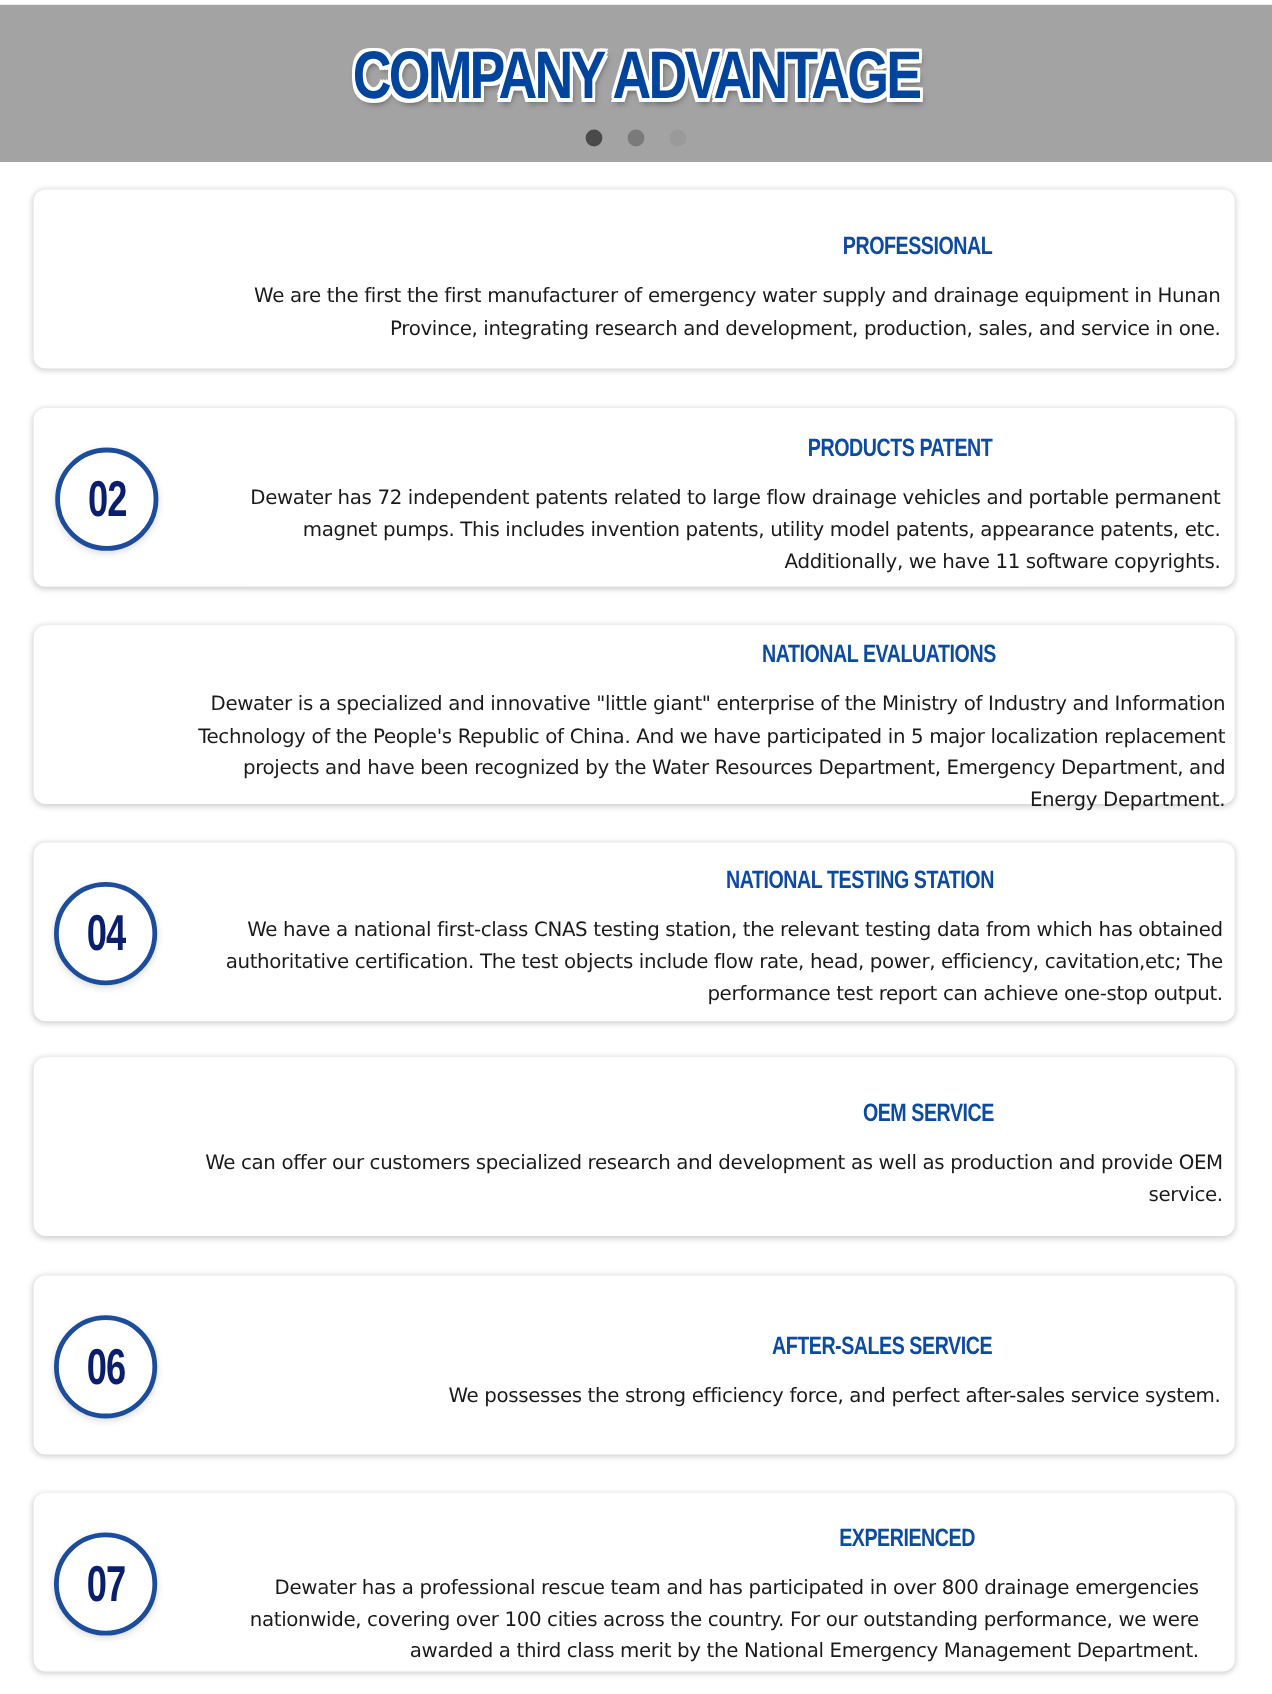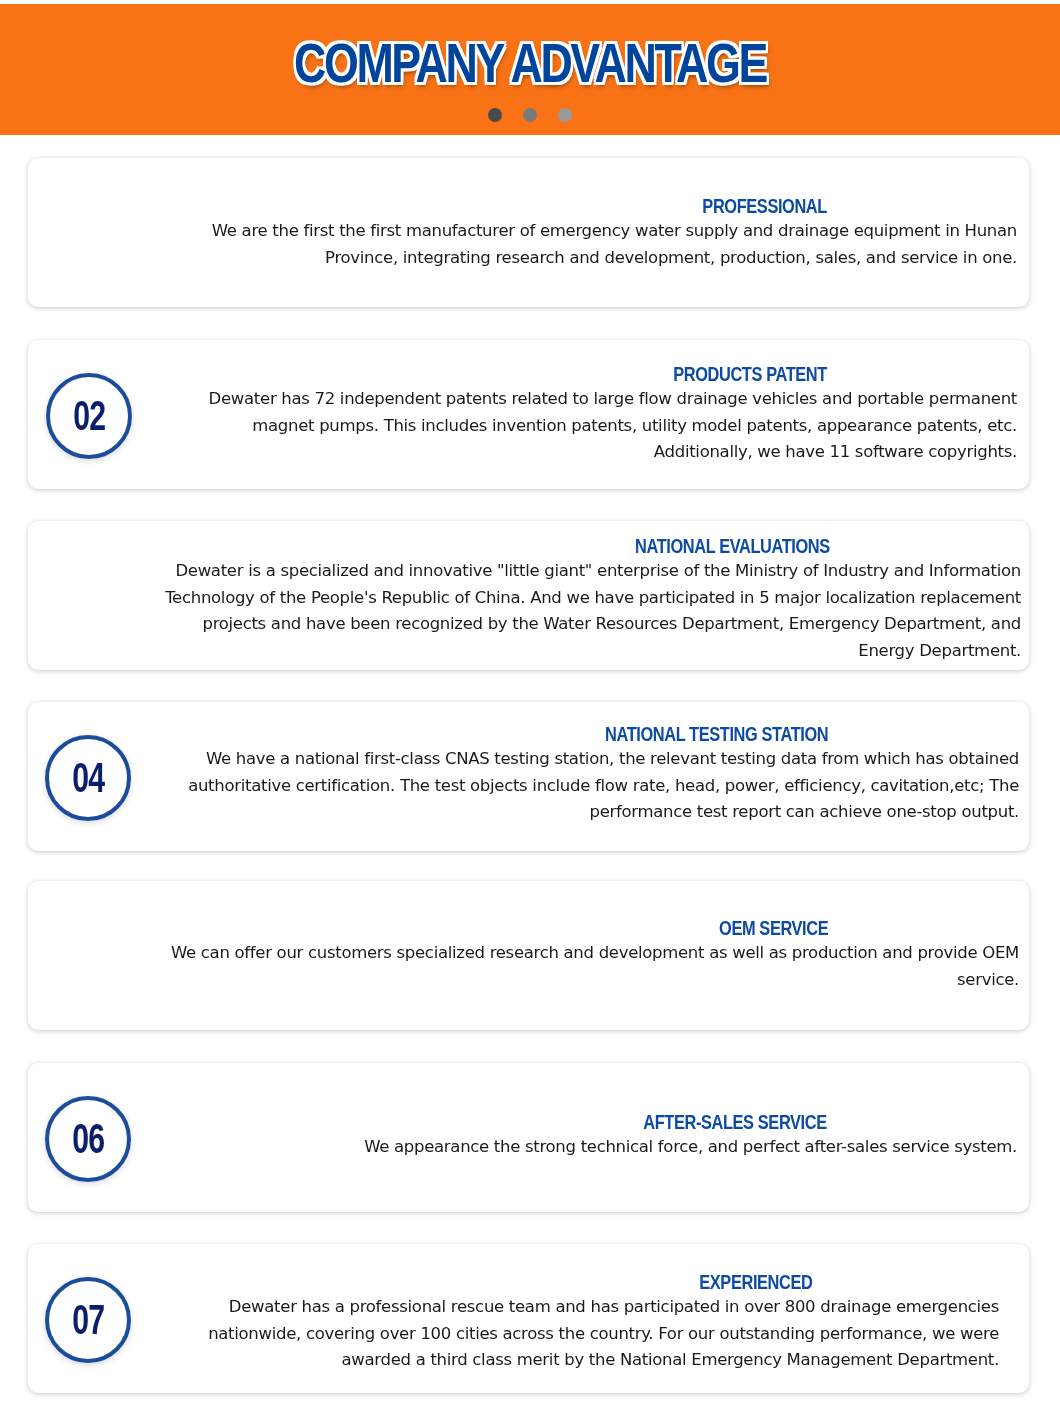--- a/index.html
+++ b/index.html
@@ -2,21 +2,21 @@
 <html><head>
   <meta charset="utf-8">
   <style>
     html, body { margin: 0; padding: 0; }
     body {
       width: 1060px; height: 1412px; background: #ffffff; overflow: hidden;
       font-family: "Liberation Sans", sans-serif; position: relative;
     }
     .header {
       position: absolute; left: 0; top: 4px; width: 1060px; height: 131px;
-      background: #f97316;
+      background: #a3a3a3;
     }
     .header-title {
       position: absolute; left: 0; width: 1060px; top: 26px; text-align: center;
       font-family: "Liberation Sans", sans-serif; font-weight: bold;
       font-size: 56px; letter-spacing: -3px; color: #01449b;
       transform: scaleX(0.80); transform-origin: center;
       text-shadow:
         -3px -3px 0 #fff, 3px -3px 0 #fff, -3px 3px 0 #fff, 3px 3px 0 #fff,
         0 -3px 0 #fff, 0 3px 0 #fff, -3px 0 0 #fff, 3px 0 0 #fff,
         2px 4px 6px rgba(0,0,0,0.5);
@@ -39,21 +39,21 @@
       color: #0a1e6e; transform: scaleX(0.72); letter-spacing: -1px;
     }
     .text-block { position: absolute; left: 125px; right: 12px; text-align: right; }
     .title {
       font-family: "Liberation Sans", sans-serif; font-weight: bold; font-size: 21px;
       color: #0d4ba2; transform: scaleX(0.78); transform-origin: left; white-space: nowrap;
       line-height: 24px; letter-spacing: -0.5px;
     }
     .desc {
       font-family: "DejaVu Sans", sans-serif; font-size: 16.5px; color: #1a1a1a;
-      line-height: 26.5px; margin-top: 0; letter-spacing: -0.3px;
+      line-height: 26.5px; margin-top: 16px; letter-spacing: -0.3px;
     }
   </style>
 </head>
 <body>
 
 <div class="header">
   <div class="header-title">COMPANY ADVANTAGE</div>
   <div class="dots">
     <span class="dot" style="background:#4a4a4a"></span>
     <span class="dot" style="background:#7a7a7a"></span>
@@ -101,21 +101,21 @@
     <div class="desc">We can offer our customers specialized research and development as well as production and provide OEM service.</div>
   </div>
 </div>
 
 <div class="card" style="top:1063px">
   <div class="circle" style="left:17px">
     <span class="num">06</span>
   </div>
   <div class="text-block" style="top:47px; left:124px">
     <div class="title">AFTER-SALES SERVICE</div>
-    <div class="desc">We appearance the strong technical force, and perfect after-sales service system.</div>
+    <div class="desc">We possesses the strong efficiency force, and perfect after-sales service system.</div>
   </div>
 </div>
 
 <div class="card" style="top:1244px">
   <div class="circle" style="left:17px">
     <span class="num">07</span>
   </div>
   <div class="text-block" style="top:26px; left:123px; right:30px">
     <div class="title">EXPERIENCED</div>
     <div class="desc">Dewater has a professional rescue team and has participated in over 800 drainage emergencies nationwide, covering over 100 cities across the country. For our outstanding performance, we were awarded a third class merit by the National Emergency Management Department.</div>

